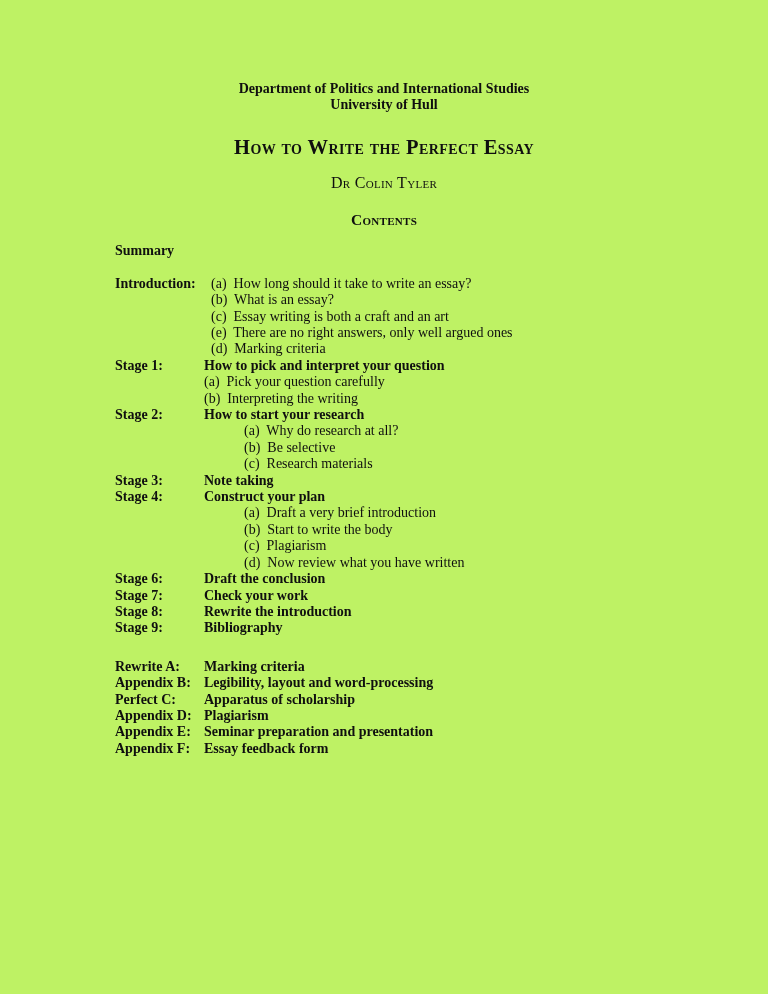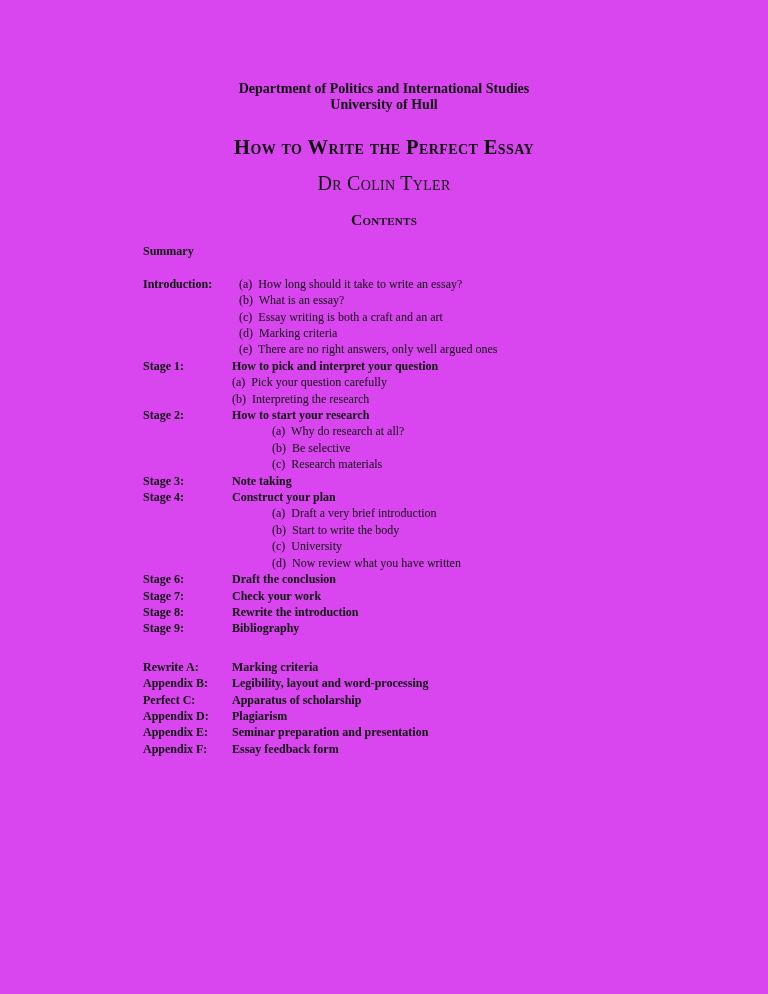--- a/index.html
+++ b/index.html
@@ -1,20 +1,20 @@
 <!DOCTYPE html>
 <html><head>
 <meta charset="utf-8">
 <style>
   html, body { margin: 0; padding: 0; background: #ffffff; }
   .page {
     position: relative;
     width: 768px;
     height: 994px;
-    background: #d946ef;
+    background: #bef264;
     color: #0f0f0f;
     font-family: "Liberation Serif", serif;
     overflow: hidden;
   }
   .doc-header {
     position: absolute;
     top: 81px; left: 0; width: 100%;
     text-align: center;
     font-size: 14px;
     line-height: 16.4px;
@@ -27,42 +27,41 @@
     font-size: 20.5px;
     line-height: 24px;
     font-weight: bold;
     font-variant: small-caps;
     letter-spacing: 0.4px;
   }
   .doc-author {
     position: absolute;
     top: 175px; left: 0; width: 100%;
     text-align: center;
-    font-size: 20px;
+    font-size: 16px;
     line-height: 16.4px;
     font-variant: small-caps;
     letter-spacing: 0.3px;
   }
   .contents-heading {
     position: absolute;
     top: 212px; left: 0; width: 100%;
     text-align: center;
     font-size: 15.5px;
     line-height: 16.4px;
     font-weight: bold;
     font-variant: small-caps;
     letter-spacing: 0.3px;
   }
   .toc {
     position: absolute;
     top: 243px; left: 115px;
     width: 613px;
-    font-size: 12px;
-    line-height: 16.4px;
-    margin-left: 28px;
+    font-size: 14px;
+    line-height: 16.4px;
   }
   .toc-row { display: flex; align-items: baseline; }
   .toc-label {
     flex: 0 0 89px;
     font-weight: bold;
     white-space: pre;
   }
   .toc-text { white-space: pre; }
   .toc-text.bold { font-weight: bold; }
   .toc-text.indent-1 { margin-left: 7px; }
@@ -98,37 +97,37 @@
         <div class="toc-row">
           <span class="toc-label"></span>
           <span class="toc-text indent-1">(b)  What is an essay?</span>
         </div>
         <div class="toc-row">
           <span class="toc-label"></span>
           <span class="toc-text indent-1">(c)  Essay writing is both a craft and an art</span>
         </div>
         <div class="toc-row">
           <span class="toc-label"></span>
+          <span class="toc-text indent-1">(e)  There are no right answers, only well argued ones</span>
+        </div>
+        <div class="toc-row">
+          <span class="toc-label"></span>
           <span class="toc-text indent-1">(d)  Marking criteria</span>
-        </div>
-        <div class="toc-row">
-          <span class="toc-label"></span>
-          <span class="toc-text indent-1">(e)  There are no right answers, only well argued ones</span>
         </div>
         <div class="toc-row">
           <span class="toc-label">Stage 1:</span>
           <span class="toc-text indent-0 bold">How to pick and interpret your question</span>
         </div>
         <div class="toc-row">
           <span class="toc-label"></span>
           <span class="toc-text indent-0">(a)  Pick your question carefully</span>
         </div>
         <div class="toc-row">
           <span class="toc-label"></span>
-          <span class="toc-text indent-0">(b)  Interpreting the research</span>
+          <span class="toc-text indent-0">(b)  Interpreting the writing</span>
         </div>
         <div class="toc-row">
           <span class="toc-label">Stage 2:</span>
           <span class="toc-text indent-0 bold">How to start your research</span>
         </div>
         <div class="toc-row">
           <span class="toc-label"></span>
           <span class="toc-text indent-2">(a)  Why do research at all?</span>
         </div>
         <div class="toc-row">
@@ -150,21 +149,21 @@
         <div class="toc-row">
           <span class="toc-label"></span>
           <span class="toc-text indent-2">(a)  Draft a very brief introduction</span>
         </div>
         <div class="toc-row">
           <span class="toc-label"></span>
           <span class="toc-text indent-2">(b)  Start to write the body</span>
         </div>
         <div class="toc-row">
           <span class="toc-label"></span>
-          <span class="toc-text indent-2">(c)  University</span>
+          <span class="toc-text indent-2">(c)  Plagiarism</span>
         </div>
         <div class="toc-row">
           <span class="toc-label"></span>
           <span class="toc-text indent-2">(d)  Now review what you have written</span>
         </div>
         <div class="toc-row">
           <span class="toc-label">Stage 6:</span>
           <span class="toc-text indent-0 bold">Draft the conclusion</span>
         </div>
         <div class="toc-row">

